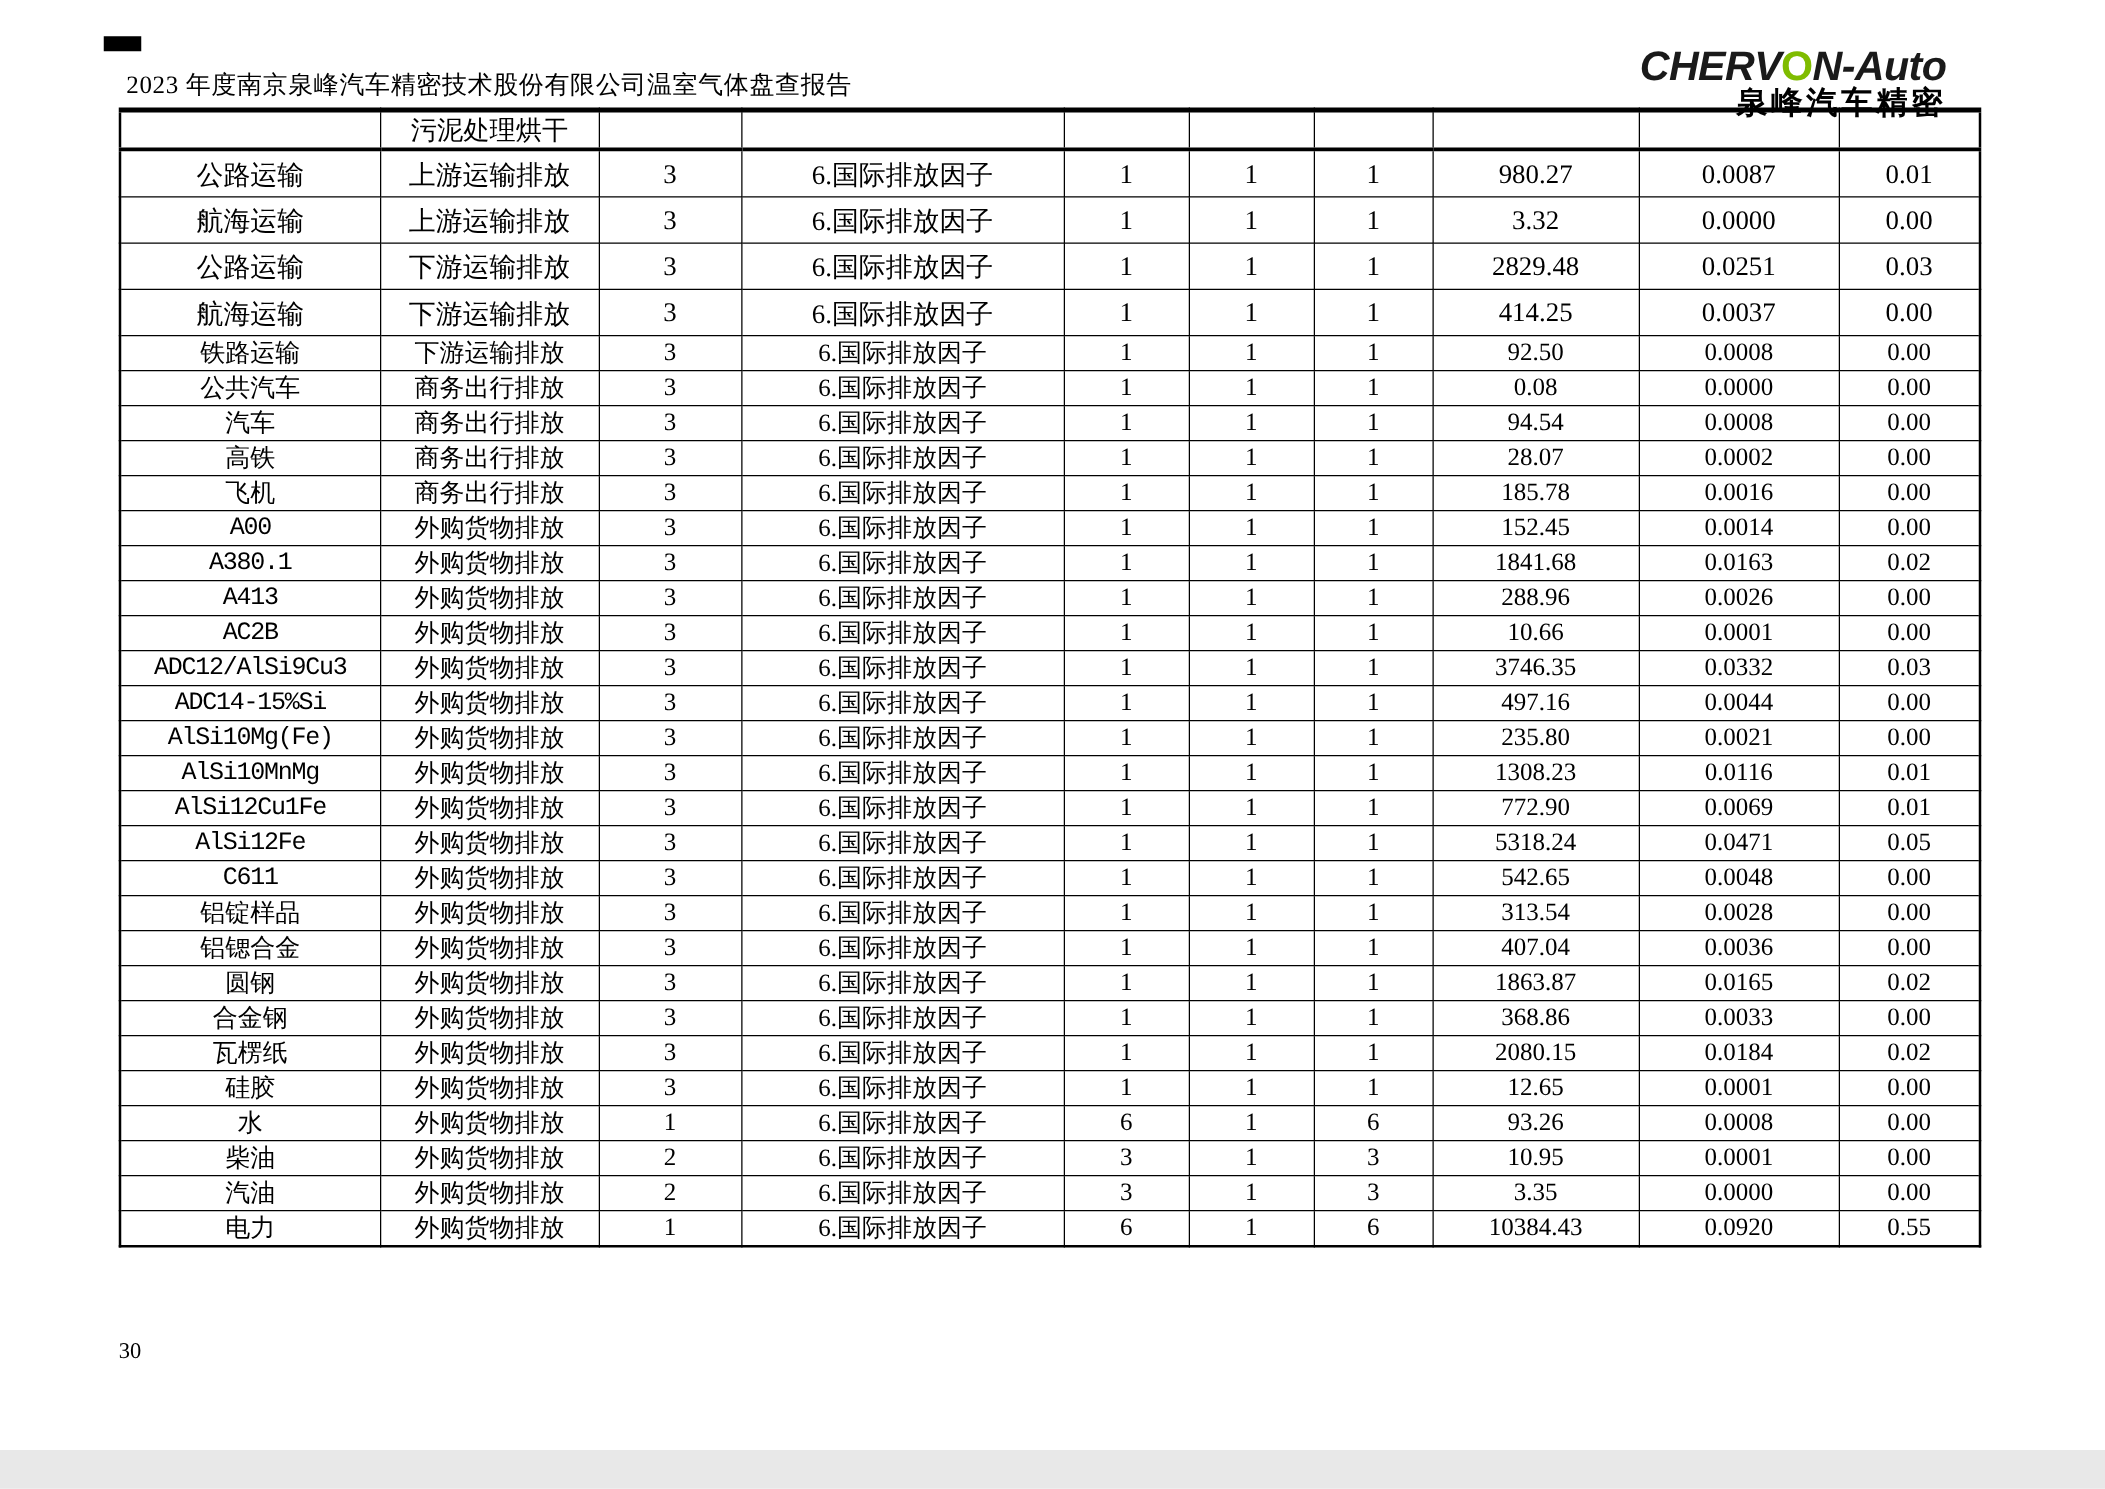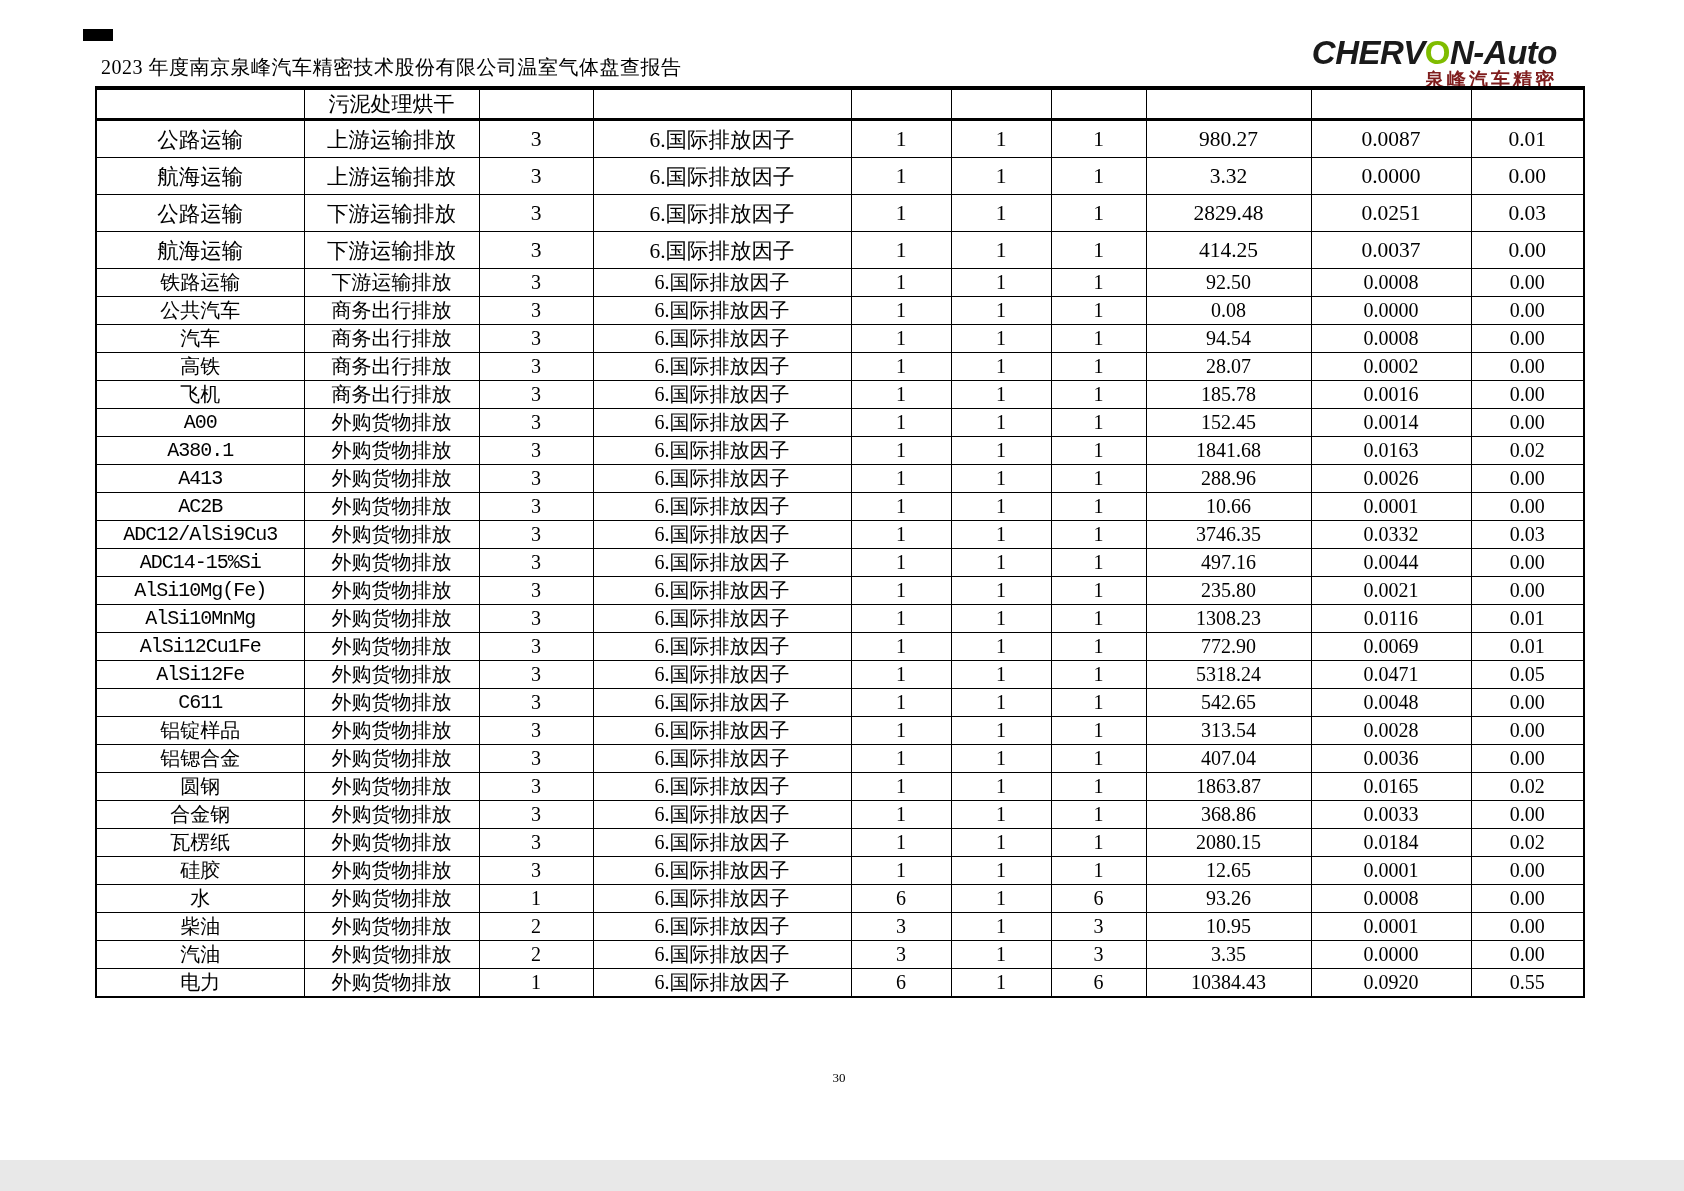--- a/index.html
+++ b/index.html
@@ -39,23 +39,23 @@
     font-style:italic;
     font-size:33px;
     letter-spacing:-0.5px;
     color:#1a1a1a;
     white-space:nowrap;
   }
   .logo-o{ font-style:normal; }
   .logo-subtitle{
     font-family:"Liberation Sans","DejaVu Sans",sans-serif;
     font-weight:700;
-    font-size:19px;
+    font-size:25px;
     letter-spacing:3px;
-    color:#7f1d1d;
+    color:#000000;
     margin-top:1px;
     white-space:nowrap;
   }
   table.emissions{
     position:absolute;
     left:95px; top:86px;
     width:1488px;
     border-collapse:collapse;
     table-layout:fixed;
     border:2px solid #000;
@@ -75,22 +75,22 @@
   tr.short td{ height:25.5px; font-size:20px; }
   td.latin{
     font-family:"Liberation Mono","DejaVu Sans Mono",monospace;
     font-size:19px;
     letter-spacing:-1px;
   }
   .page-number{
     position:absolute;
     left:95px; top:1070px;
     width:1488px;
-    text-align:center;
-    font-size:13px;
+    text-align:left;
+    font-size:18px;
   }
 </style>
 </head>
 <body>
 
 <div class="page">
 
   <div class="scan-artifact"></div>
 
   <div class="report-title">2023 年度南京泉峰汽车精密技术股份有限公司温室气体盘查报告</div>

